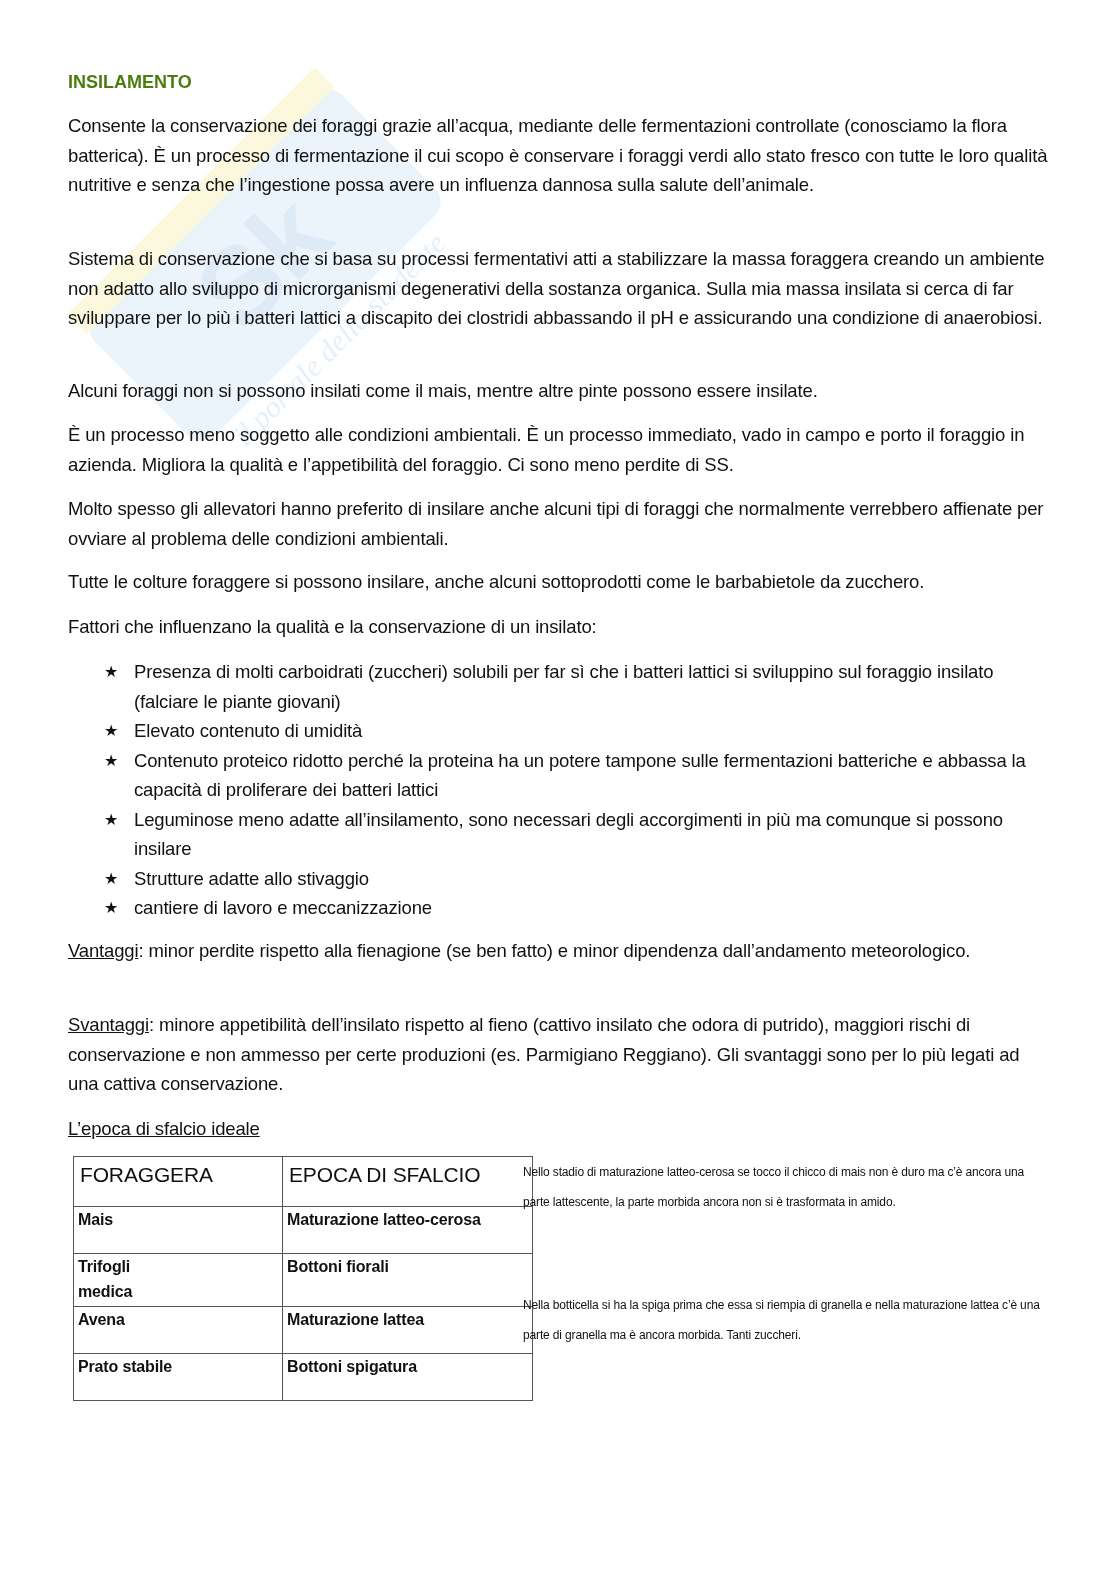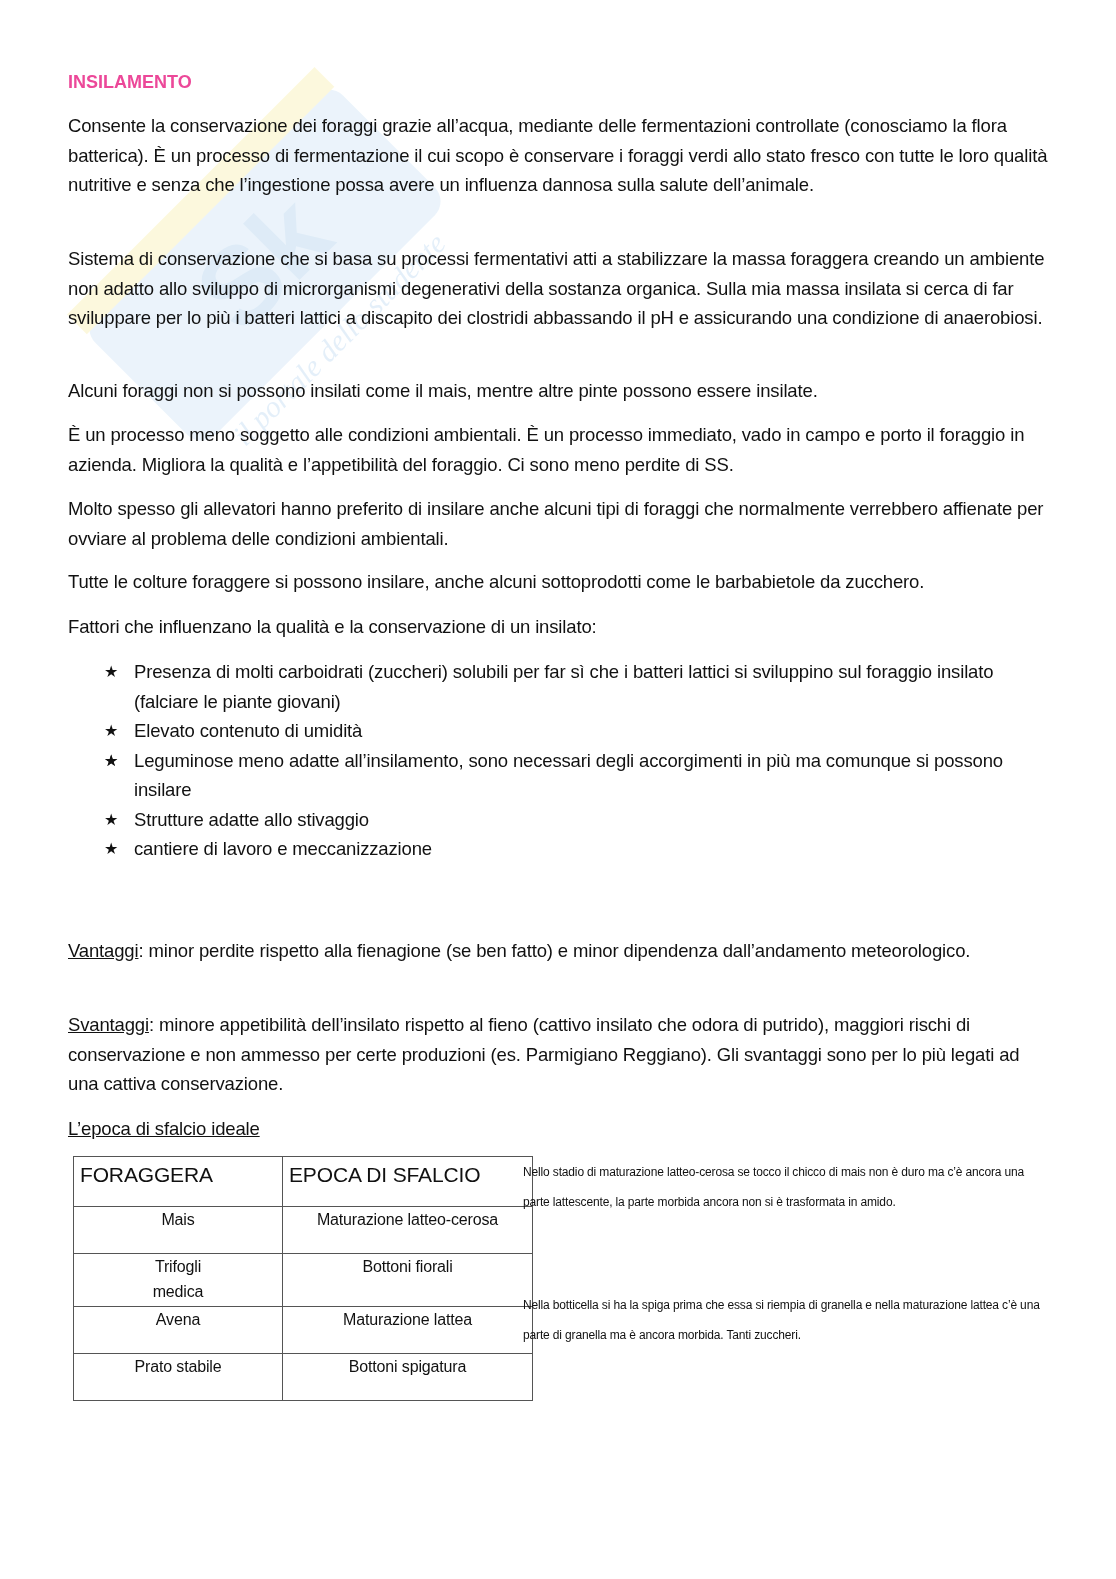--- a/index.html
+++ b/index.html
@@ -11,40 +11,40 @@
     position: absolute; left: 30px; top: 30px; width: 470px; height: 470px;
     pointer-events: none; z-index: 0;
   }
   .page {
     position: absolute; left: 68px; top: 0; width: 980px; z-index: 1;
     font-family: "Liberation Sans Narrow", "Liberation Sans", sans-serif;
     font-size: 18.5px; line-height: 29.5px; letter-spacing: -0.15px;
   }
   .heading {
     position: absolute; top: 68px; left: 0;
-    font-weight: bold; color: #ec4899; font-size: 18px; letter-spacing: 0px;
+    font-weight: bold; color: #4d7c0f; font-size: 18px; letter-spacing: 0px;
   }
   .para { position: absolute; left: 0; width: 980px; margin: 0; }
   .u { text-decoration: underline; }
   ul.bullets { position: absolute; left: 0; top: 657px; margin: 0; padding: 0; list-style: none; width: 980px; }
   ul.bullets li { position: relative; padding-left: 66px; }
   ul.bullets li .star { position: absolute; left: 36px; top: 0; font-size: 16px; }
   table.sfalcio {
     position: absolute; left: 5px; top: 1156px; width: 460px;
     border-collapse: collapse; font-family: "Liberation Sans", sans-serif;
     font-size: 16px; line-height: 25px; color: #111;
   }
   table.sfalcio th, table.sfalcio td {
     border: 1.5px solid #555; vertical-align: top; padding: 0 4px;
   }
   table.sfalcio th {
     text-align: left; font-weight: normal; font-size: 21px; height: 45px;
     padding: 4px 6px 0 6px; line-height: 28px;
   }
-  table.sfalcio td { text-align: center; }
+  table.sfalcio td { text-align: left; font-weight: bold; }
   table.sfalcio td.col1 { width: 200px; }
   .side {
     position: absolute; left: 455px; width: 525px; margin: 0;
     font-family: "Liberation Sans", sans-serif; font-size: 12px; line-height: 29.5px;
   }
 </style>
 </head>
 <body>
 
 <svg class="watermark" viewBox="0 0 470 470">
@@ -63,21 +63,21 @@
   <p class="para" style="top:244px">Sistema di conservazione che si basa su processi fermentativi atti a stabilizzare la massa foraggera creando un ambiente non adatto allo sviluppo di microrganismi degenerativi della sostanza organica. Sulla mia massa insilata si cerca di far sviluppare per lo più i batteri lattici a discapito dei clostridi abbassando il pH e assicurando una condizione di anaerobiosi.</p>
   <p class="para" style="top:376px">Alcuni foraggi non si possono insilati come il mais, mentre altre pinte possono essere insilate.</p>
   <p class="para" style="top:420px">È un processo meno soggetto alle condizioni ambientali. È un processo immediato, vado in campo e porto il foraggio in azienda. Migliora la qualità e l’appetibilità del foraggio. Ci sono meno perdite di SS.</p>
   <p class="para" style="top:494px">Molto spesso gli allevatori hanno preferito di insilare anche alcuni tipi di foraggi che normalmente verrebbero affienate per ovviare al problema delle condizioni ambientali.</p>
   <p class="para" style="top:567px">Tutte le colture foraggere si possono insilare, anche alcuni sottoprodotti come le barbabietole da zucchero.</p>
   <p class="para" style="top:612px">Fattori che influenzano la qualità e la conservazione di un insilato:</p>
 
   <ul class="bullets">
     <li><span class="star">★</span><span>Presenza di molti carboidrati (zuccheri) solubili per far sì che i batteri lattici si sviluppino sul foraggio insilato (falciare le piante giovani)</span></li>
     <li><span class="star">★</span><span>Elevato contenuto di umidità</span></li>
-    <li><span class="star">★</span></li>
+    <li><span class="star">★</span><span>Contenuto proteico ridotto perché la proteina ha un potere tampone sulle fermentazioni batteriche e abbassa la capacità di proliferare dei batteri lattici</span></li>
     <li><span class="star">★</span><span>Leguminose meno adatte all’insilamento, sono necessari degli accorgimenti in più ma comunque si possono insilare</span></li>
     <li><span class="star">★</span><span>Strutture adatte allo stivaggio</span></li>
     <li><span class="star">★</span><span>cantiere di lavoro e meccanizzazione</span></li>
   </ul>
 
   <p class="para" style="top:936px"><span class="u">Vantaggi</span><span>: minor perdite rispetto alla fienagione (se ben fatto) e minor dipendenza dall’andamento meteorologico.</span></p>
   <p class="para" style="top:1010px"><span class="u">Svantaggi</span><span>: minore appetibilità dell’insilato rispetto al fieno (cattivo insilato che odora di putrido), maggiori rischi di conservazione e non ammesso per certe produzioni (es. Parmigiano Reggiano). Gli svantaggi sono per lo più legati ad una cattiva conservazione.</span></p>
 
   <p class="para u" style="top:1114px">L’epoca di sfalcio ideale</p>
 

